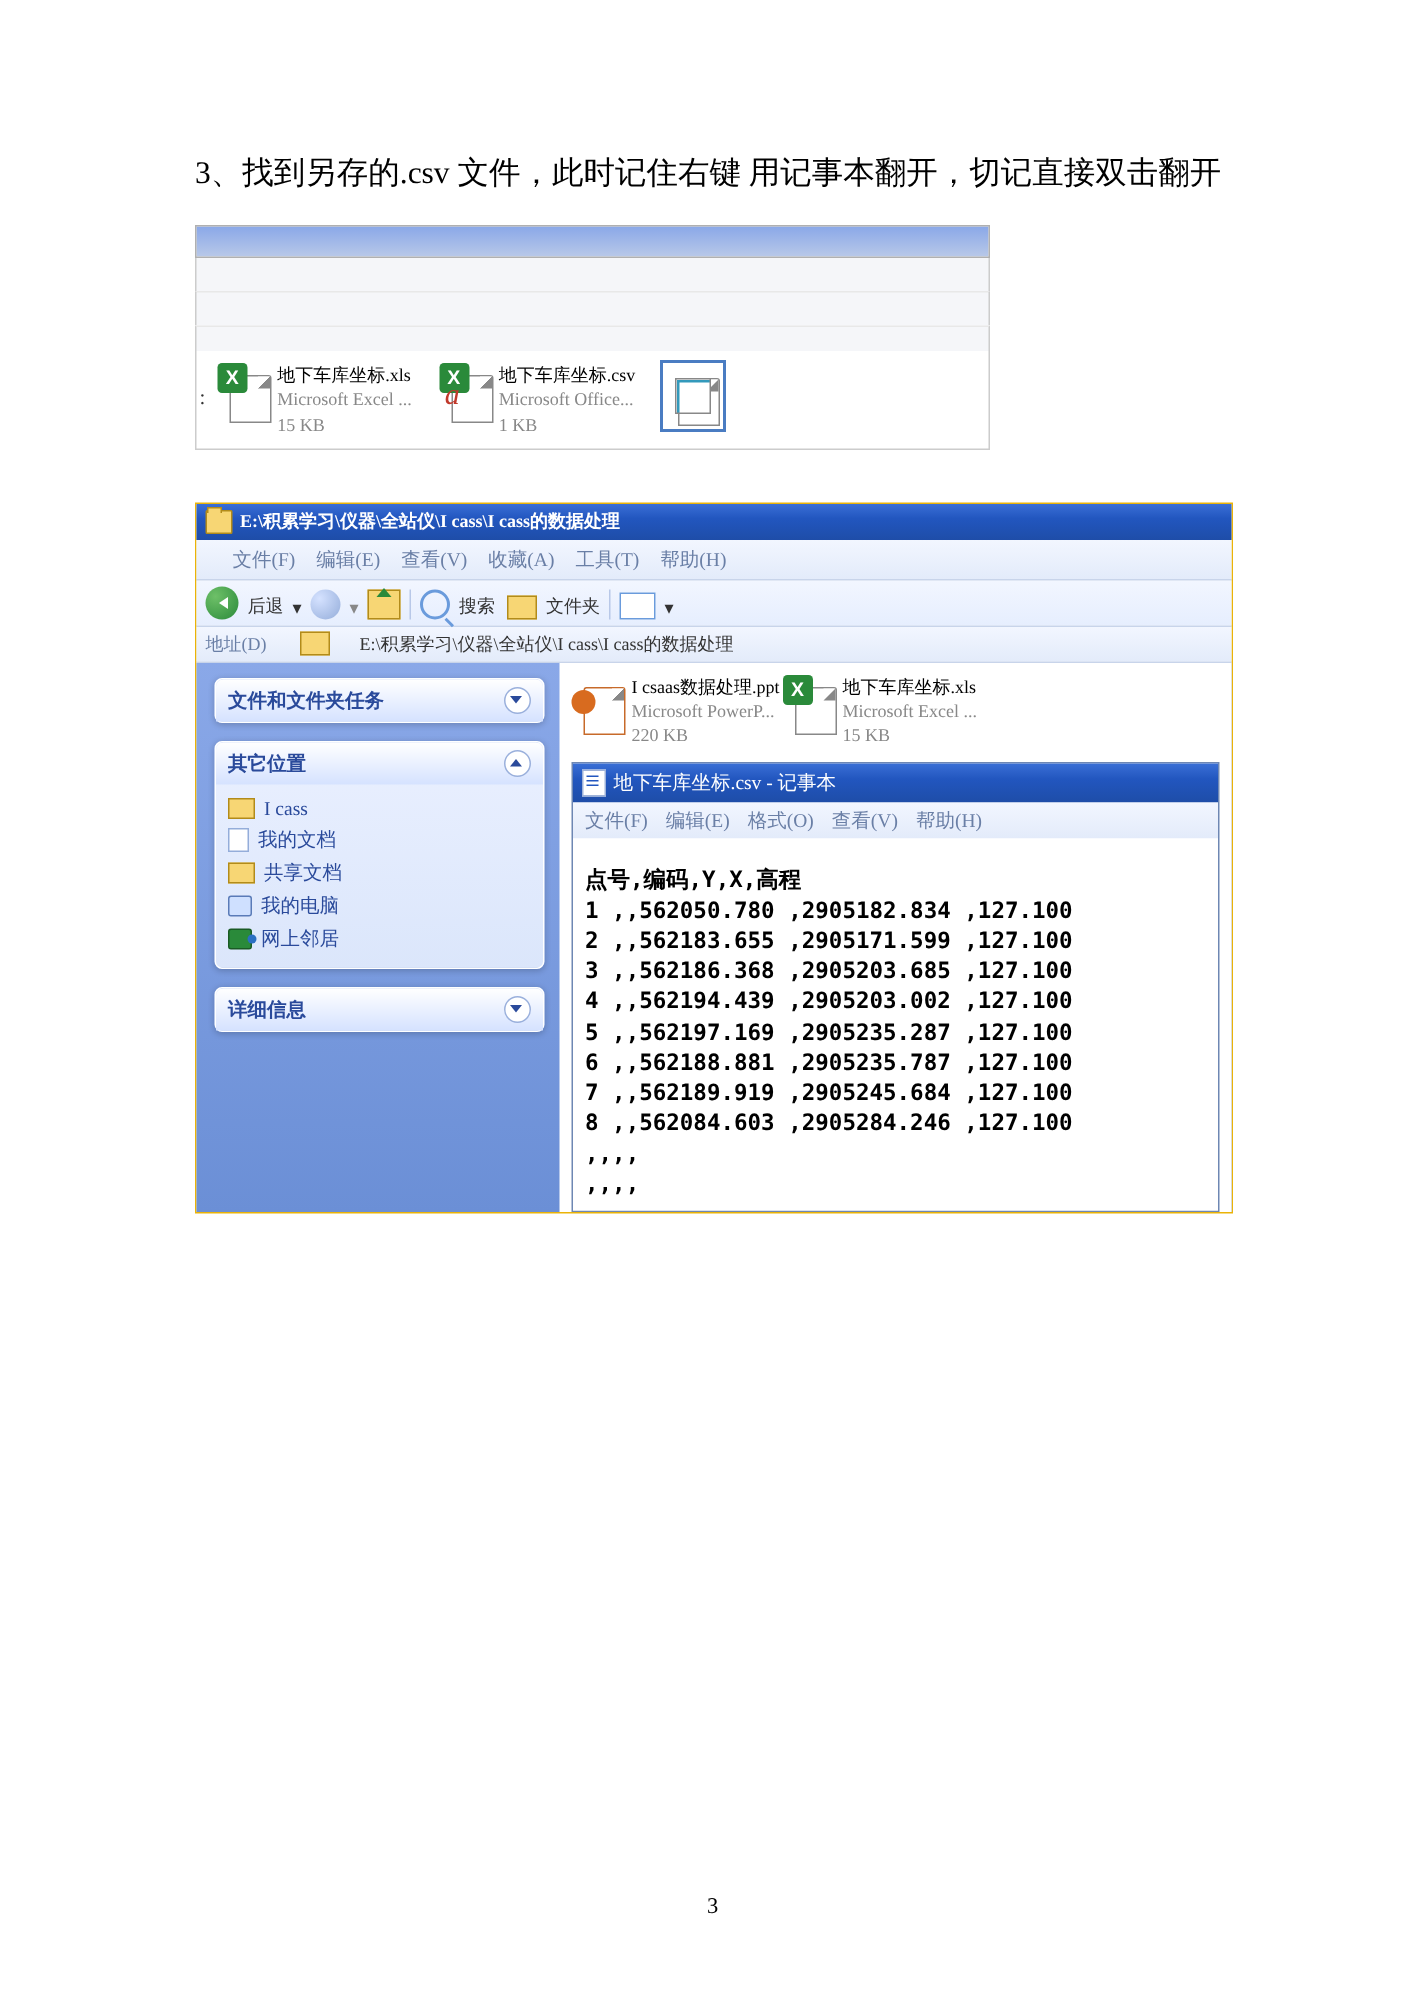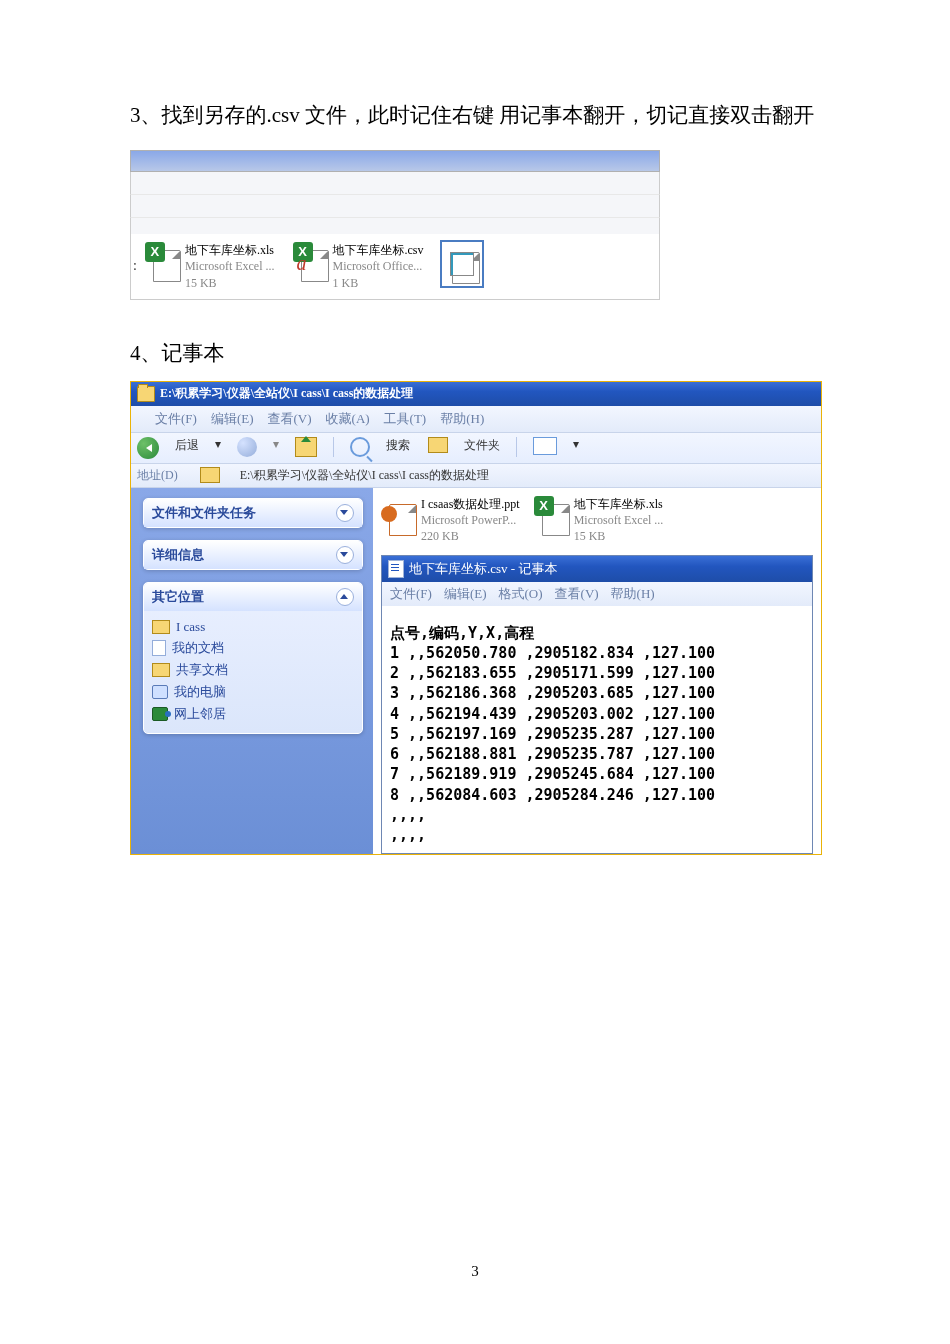--- a/index.html
+++ b/index.html
@@ -26,21 +26,21 @@
   .finfo .fname{color:#000}
   .finfo .fmeta{color:#888}
 
   
   .shot2{width:690px;margin-top:5px;border:1px solid #eab308;font-family:Tahoma,"SimSun";font-size:12px}
   .titlebar{background:linear-gradient(#3a6fd6,#2256bf 40%,#1e4da8);color:#fff;height:24px;display:flex;align-items:center;padding:0 6px;font-weight:bold}
   .titlebar .fico{width:16px;height:14px;background:#f7d674;border:1px solid #b28b1a;border-radius:1px;margin-right:5px;position:relative}
   .titlebar .fico:before{content:"";position:absolute;left:0;top:-3px;width:8px;height:3px;background:#f7d674;border:1px solid #b28b1a;border-bottom:0}
   .menubar{background:linear-gradient(#f2f6ff,#e3ebfa);color:#6a7fa6;padding:4px 24px;font-size:13px}
   .menubar span{margin-right:14px}
-  .toolbar{background:linear-gradient(#f2f6ff,#e6eefe);padding:4px 6px;display:flex;align-items:flex-start;gap:16px;border-top:1px solid #c8d4ea;border-bottom:1px solid #c8d4ea}
+  .toolbar{background:linear-gradient(#f2f6ff,#e6eefe);padding:4px 6px;display:flex;align-items:flex-end;gap:6px;border-top:1px solid #c8d4ea;border-bottom:1px solid #c8d4ea}
   .backbtn{width:22px;height:22px;border-radius:11px;background:radial-gradient(circle at 30% 30%,#6ec068,#2a8a3a);position:relative}
   .backbtn:after{content:"";position:absolute;left:5px;top:7px;border:4px solid transparent;border-right:6px solid #fff}
   .fbtn{width:20px;height:20px;border-radius:10px;background:radial-gradient(circle at 30% 30%,#d5e2ff,#94adda)}
   .upico{width:20px;height:18px;background:#f7d674;border:1px solid #b28b1a;position:relative}
   .upico:after{content:"";position:absolute;left:5px;top:-7px;border:5px solid transparent;border-bottom:6px solid #2a8a3a}
   .magico{width:16px;height:16px;border:2px solid #6a9bdc;border-radius:50%;position:relative}
   .magico:after{content:"";position:absolute;right:-5px;bottom:-5px;width:7px;height:2px;background:#6a9bdc;transform:rotate(45deg)}
   .foldico{width:18px;height:14px;background:#f7d674;border:1px solid #b28b1a;margin-left:2px}
   .viewico{width:22px;height:16px;border:1px solid #6a9bdc;background:#fff}
   .sep{width:1px;height:20px;background:#b8c8e8}
@@ -56,21 +56,21 @@
   .chev.up:after{content:"";position:absolute;left:3px;top:1px;border:4px solid transparent;border-bottom:5px solid #2a4a9b}
   .task-body{padding:6px 8px 8px}
   .nav-item{display:flex;align-items:center;gap:6px;color:#2a4a9b;padding:2px 0;font-size:13px}
   .mini-fold{width:16px;height:12px;background:#f7d674;border:1px solid #b28b1a}
   .mini-doc{width:12px;height:14px;background:#fff;border:1px solid #94adda}
   .mini-pc{width:14px;height:12px;background:#cfe0ff;border:1px solid #5a7bb8;border-radius:2px}
   .mini-net{width:14px;height:12px;background:#2a8a3a;border:1px solid #1a5a24;border-radius:2px;position:relative}
   .mini-net:after{content:"";position:absolute;right:-4px;top:3px;width:6px;height:6px;background:#2a6fc2;border-radius:50%}
 
   .rightpane{flex:1;background:#fff;padding:8px 8px 0 8px}
-  .rfiles{display:flex;gap:14px;margin-bottom:10px}
+  .rfiles{display:flex;gap:2px;margin-bottom:10px}
   .ppt-ico{width:36px;height:40px;position:relative}
   .ppt-ico .sheet{border-color:#c76a2a}
   .pptbadge{position:absolute;left:0;top:10px;width:16px;height:16px;background:#d86b1f;border-radius:50%}
   .rinfo{font:12px "SimSun";line-height:1.35}
   .rinfo .rname{color:#000}
   .rinfo .rmeta{color:#888}
 
   .notepad{border:1px solid #6e87b3}
   .np-title{background:linear-gradient(#3a6fd6,#2256bf 40%,#1e4da8);color:#fff;padding:4px 6px;display:flex;align-items:flex-end;gap:5px;font-size:13px}
   .np-ico{width:14px;height:16px;background:#fff;border:1px solid #9fb3d9;position:relative}
@@ -122,21 +122,20 @@
       <div class="ftile sel">
         <div class="gen-ico">
             <div class="sheet"></div>
             <div class="gridy"></div>
           </div>
       </div>
     </div>
   </div>
 
   <div class="section-gap"></div>
-  <div class="body-text">4、记事本</div>
 
   <div class="shot2">
     <div class="titlebar">
       <span class="fico"></span>
       <span>E:\积累学习\仪器\全站仪\I  cass\I  cass的数据处理</span>
     </div>
     <div class="menubar">
       <span>文件(F)</span><span>编辑(E)</span><span>查看(V)</span><span>收藏(A)</span><span>工具(T)</span><span>帮助(H)</span>
     </div>
     <div class="toolbar">
@@ -163,26 +162,20 @@
     <div class="explorer-body">
       <div class="sidepanel">
         <div class="task-box">
           <div class="task-head">
               <span>文件和文件夹任务</span>
               <span class="chev down"></span>
             </div>
         </div>
         <div class="task-box">
           <div class="task-head">
-              <span>详细信息</span>
-              <span class="chev down"></span>
-            </div>
-        </div>
-        <div class="task-box">
-          <div class="task-head">
               <span>其它位置</span>
               <span class="chev up"></span>
             </div>
           <div class="task-body">
             <div class="nav-item">
                 <span class="mini-fold"></span>
                 <span>I  cass</span>
               </div>
             <div class="nav-item">
                 <span class="mini-doc"></span>
@@ -194,20 +187,26 @@
               </div>
             <div class="nav-item">
                 <span class="mini-pc"></span>
                 <span>我的电脑</span>
               </div>
             <div class="nav-item">
                 <span class="mini-net"></span>
                 <span>网上邻居</span>
               </div>
           </div>
+        </div>
+        <div class="task-box">
+          <div class="task-head">
+              <span>详细信息</span>
+              <span class="chev down"></span>
+            </div>
         </div>
       </div>
       <div class="rightpane">
         <div class="rfiles">
           <div class="ftile">
             <div class="ppt-ico">
                 <div class="sheet"></div>
                 <div class="pptbadge"></div>
               </div>
             <div class="rinfo">

